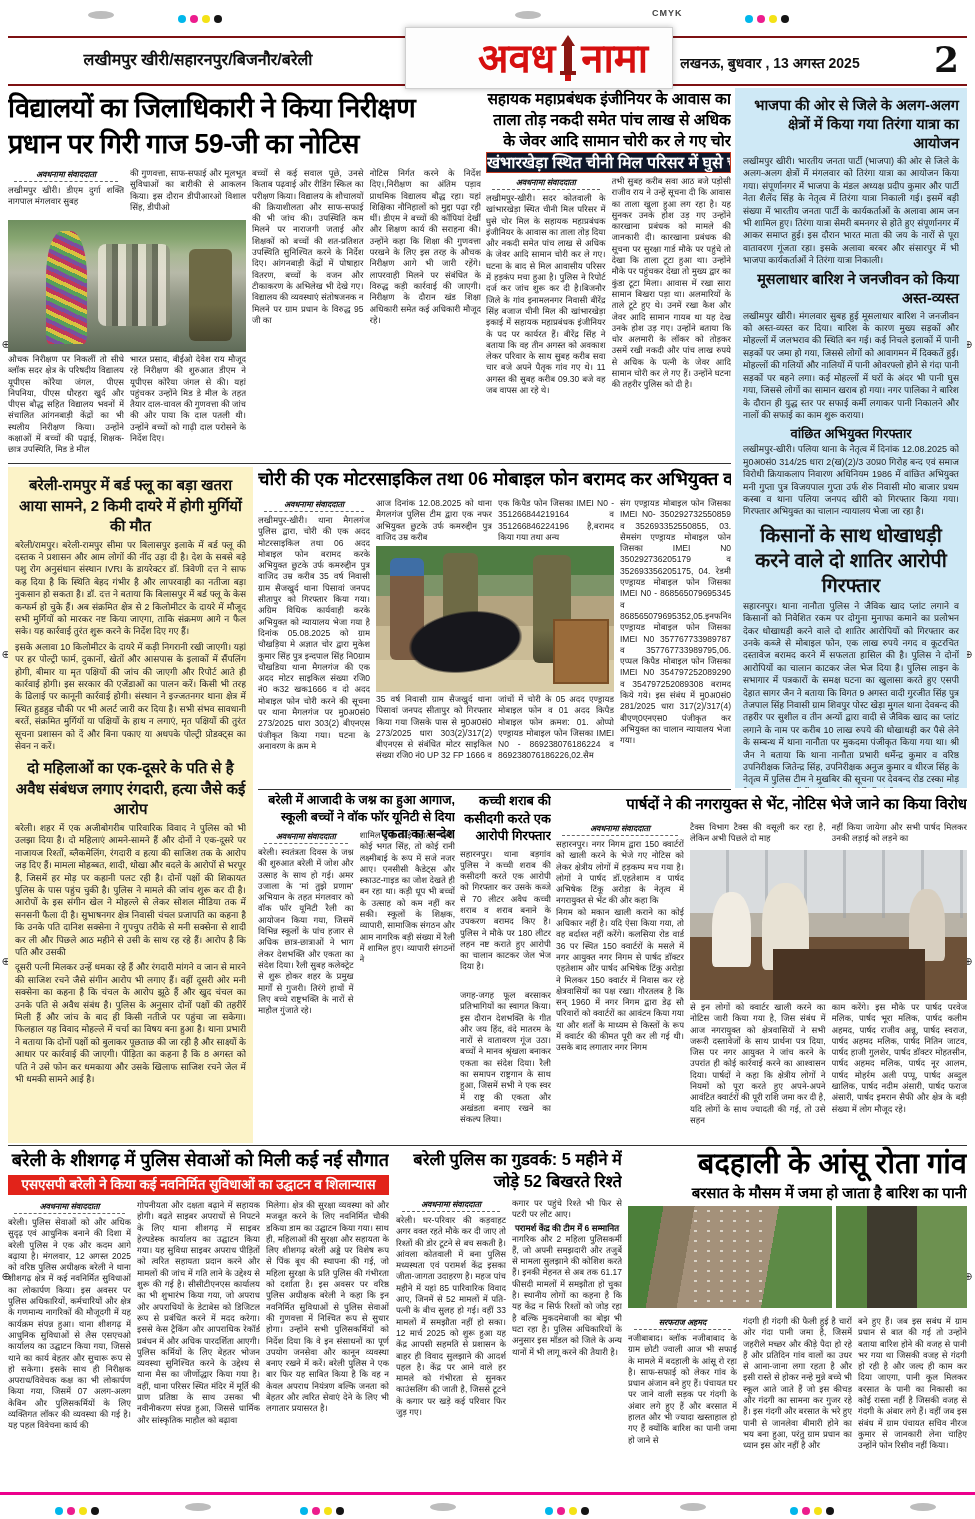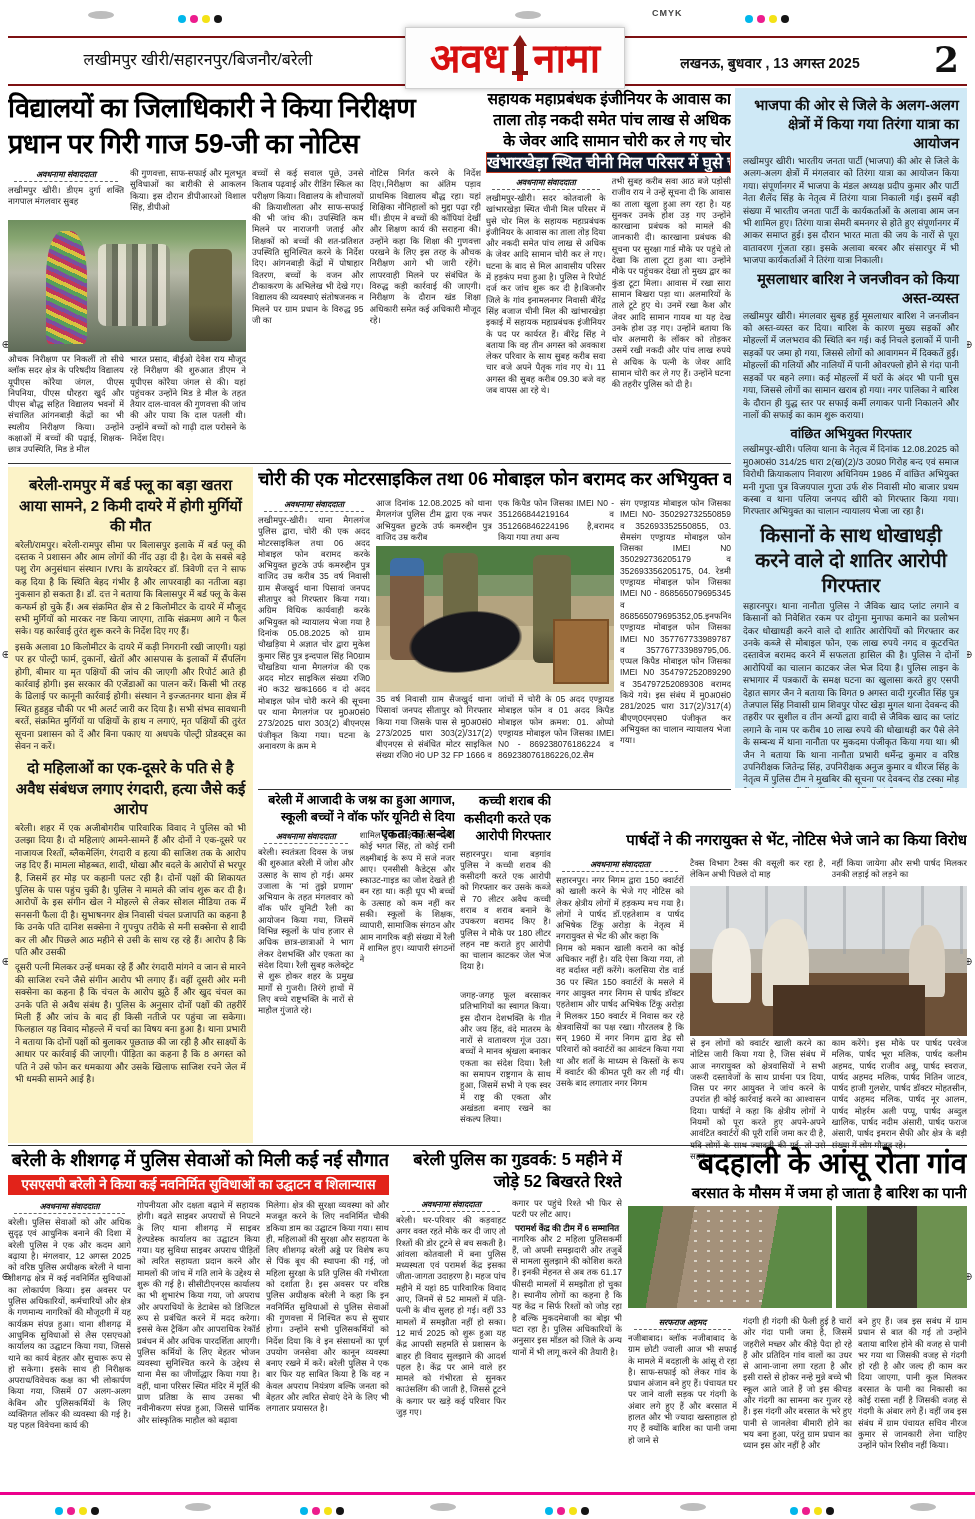--- a/index.html
+++ b/index.html
@@ -9,25 +9,25 @@
   .xh{position:absolute;font-size:11px;color:#333;width:12px;text-align:center;}
   .dotrow{position:absolute;height:12px;}
   .dot{display:inline-block;width:8px;height:8px;border-radius:50%;margin-right:4px;vertical-align:middle;}
   .d-c{background:#00b7eb}.d-m{background:#ec1c8d}.d-y{background:#f4e216}.d-k{background:#151515}
   .oval{position:absolute;width:26px;height:8px;border-radius:50%;background:#bdbdbd;}
   .cmyk-txt{position:absolute;font-size:9px;color:#444;letter-spacing:1px;font-weight:bold;}
   .rule{position:absolute;background:#333;height:1px;}
   .rule-red{position:absolute;background:#7d1113;height:2px;left:8px;right:8px;}
   .rule-mag{position:absolute;background:#ec008c;height:3px;left:0;right:0;top:1492px;}
   
-  .mast-ed{position:absolute;left:28px;top:48px;width:340px;text-align:center;font-size:16px;font-weight:normal;}
+  .mast-ed{position:absolute;left:28px;top:48px;width:340px;text-align:center;font-size:16px;font-weight:bold;}
   .mast-date{position:absolute;left:645px;top:53px;width:250px;text-align:center;font-size:14px;font-weight:bold;}
   .mast-page{position:absolute;right:16px;top:38px;font-family:"DejaVu Serif",serif;font-size:36px;font-weight:bold;}
   .logo-box{position:absolute;left:405px;top:27px;width:218px;height:60px;background:#fdfdfd;
-            border:1px solid #cfcfcf;box-shadow:0 0 6px rgba(0,0,0,.25);display:flex;align-items:center;justify-content:center;}
+            border:1px solid #cfcfcf;box-shadow:0 0 6px rgba(0,0,0,.25);display:flex;align-items:center;justify-content:center;padding-left:48px;}
   .logo-txt{color:#d60f0f;font-size:40px;font-weight:bold;line-height:1;}
   
   .art{position:absolute;overflow:hidden;}
   .hl{font-weight:bold;color:#000;}
   .hl-xxl{font-size:27px;line-height:36px;letter-spacing:-.5px;white-space:nowrap;overflow:hidden;}
   .hl-c{text-align:right;}
   .bt{font-size:8.5px;line-height:11.3px;text-align:justify;color:#1b1b1b;overflow:hidden;}
   .bts{font-size:9px;line-height:12.4px;text-align:justify;color:#1b1b1b;overflow:hidden;}
   .byline{font-size:8px;font-weight:bold;font-style:italic;text-align:center;white-space:nowrap;overflow:hidden;}
   .dash{border-top:1px dashed #666;height:0;margin:2px 6px 3px;}
@@ -201,21 +201,21 @@
       <div class="col bt">शामिल हुए। कोई महात्मा गांधी, कोई भगत सिंह, तो कोई रानी लक्ष्मीबाई के रूप में सजे नजर आए। एनसीसी कैडेट्स और स्काउट-गाइड का जोश देखते ही बन रहा था। कड़ी धूप भी बच्चों के उत्साह को कम नहीं कर सकी। स्कूलों के शिक्षक, व्यापारी, सामाजिक संगठन और आम नागरिक बड़ी संख्या में रैली में शामिल हुए। व्यापारी संगठनों ने</div>
     </div>
   </div>
 
   <div class="art" style="left:460px;top:792px;width:91px;height:192px;">
     <div class="hl hl-c" style="font-size:13px;line-height:17.5px;">कच्ची शराब की कसीदगी करते एक आरोपी गिरफ्तार</div>
     <div class="bt" style="margin-top:4px;">सहारनपुर। थाना बड़गांव पुलिस ने कच्ची शराब की कसीदगी करते एक आरोपी को गिरफ्तार कर उसके कब्जे से 70 लीटर अवैध कच्ची शराब व शराब बनाने के उपकरण बरामद किए है। पुलिस ने मौके पर 180 लीटर लहन नष्ट कराते हुए आरोपी का चालान काटकर जेल भेज दिया है।</div>
   </div>
   <div class="art bt" style="left:460px;top:990px;width:91px;height:152px;">जगह-जगह फूल बरसाकर प्रतिभागियों का स्वागत किया। इस दौरान देशभक्ति के गीत और जय हिंद, वंदे मातरम के नारों से वातावरण गूंज उठा। बच्चों ने मानव श्रृंखला बनाकर एकता का संदेश दिया। रैली का समापन राष्ट्रगान के साथ हुआ, जिसमें सभी ने एक स्वर में राष्ट्र की एकता और अखंडता बनाए रखने का संकल्प लिया।</div>
 
-  <div class="art" style="left:556px;top:792px;width:411px;height:350px;margin-top:36px;">
+  <div class="art" style="left:556px;top:792px;width:411px;height:350px;">
     <div class="hl hl-c" style="font-size:15px;line-height:24px;white-space:nowrap;overflow:hidden;">पार्षदों ने की नगरायुक्त से भेंट, नोटिस भेजे जाने का किया विरोध</div>
     <div style="position:absolute;top:30px;left:0;right:0;bottom:0;display:flex;gap:6px;">
       <div style="width:128px;overflow:hidden;">
         <div class="byline">अवधनामा संवाददाता</div>
         <div class="dash"></div>
         <div class="bt">सहारनपुर। नगर निगम द्वारा 150 क्वार्टरों को खाली करने के भेजे गए नोटिस को लेकर क्षेत्रीय लोगों में हड़कम्प मच गया है। लोगों ने पार्षद डॉ.एहतेशाम व पार्षद अभिषेक टिंकू अरोड़ा के नेतृत्व में नगरायुक्त से भेंट की और कहा कि</div>
         <div class="bt">निगम को मकान खाली कराने का कोई अधिकार नहीं है। यदि ऐसा किया गया, तो वह बर्दाश्त नहीं करेंगे। कलसिया रोड वार्ड 36 पर स्थित 150 क्वार्टरों के मसले में नगर आयुक्त नगर निगम से पार्षद डॉक्टर एहतेशाम और पार्षद अभिषेक टिंकू अरोड़ा ने मिलकर 150 क्वार्टर में निवास कर रहे क्षेत्रवासियों का पक्ष रखा। गौरतलब है कि सन् 1960 में नगर निगम द्वारा डेढ़ सौ परिवारों को क्वार्टरों का आवंटन किया गया था और शर्तों के माध्यम से किस्तों के रूप में क्वार्टर की कीमत पूरी कर ली गई थी। उसके बाद लगातार नगर निगम</div>
       </div>
       <div style="flex:1;display:flex;flex-direction:column;overflow:hidden;">
         <div class="cols" style="height:26px;">

